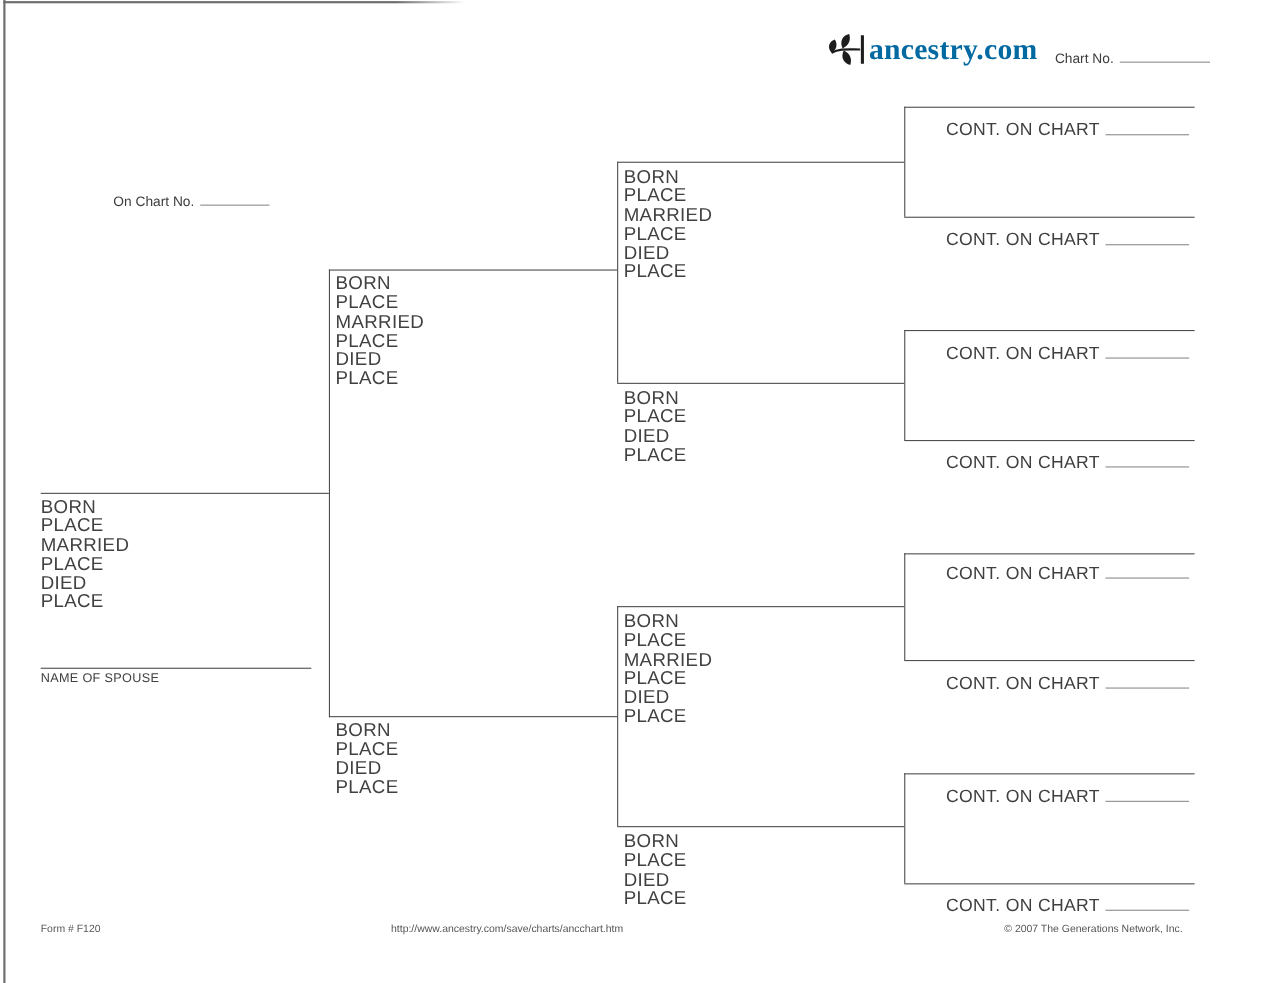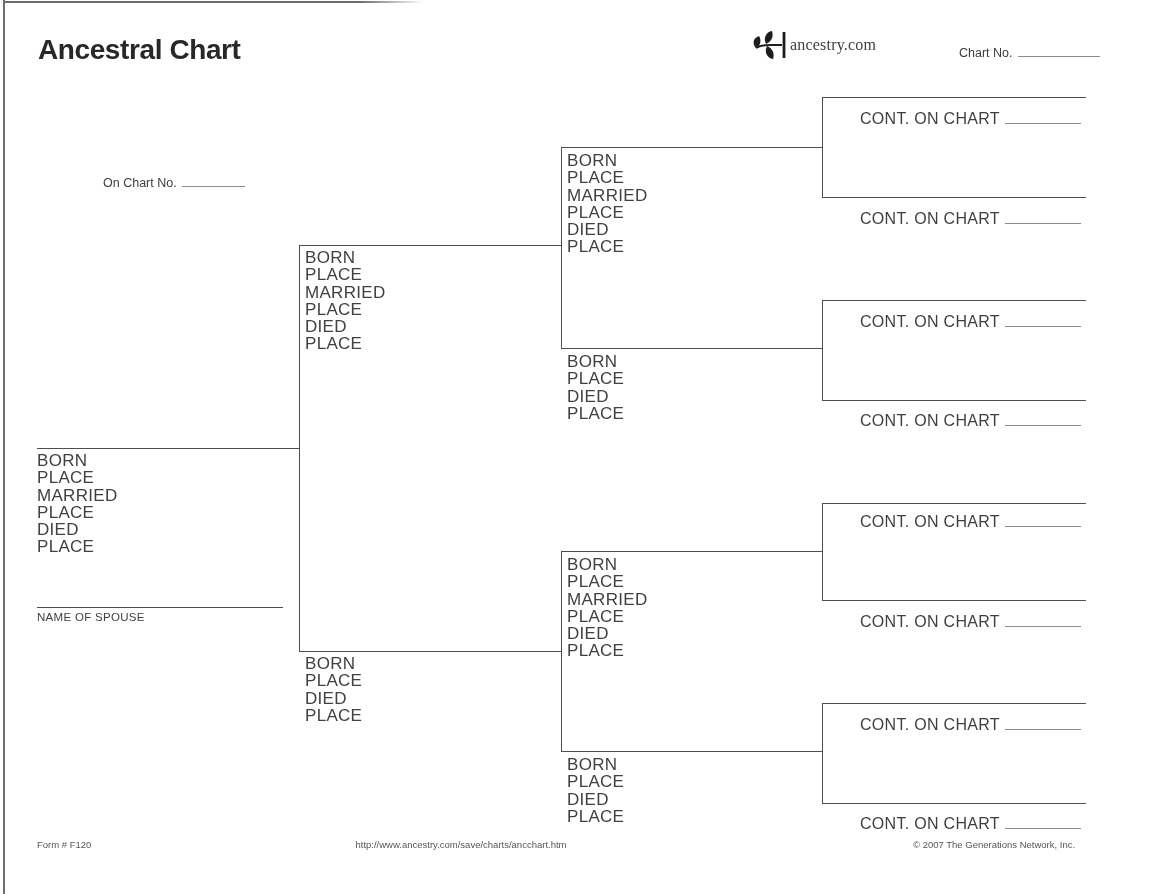--- a/index.html
+++ b/index.html
@@ -8,21 +8,21 @@
     font-family:"Liberation Sans", sans-serif;color:#3f3f3f;
   }
   .edge-left{position:absolute;left:3px;top:0;width:1.6px;height:894px;background:#6e6e6e;}
   .edge-top{position:absolute;left:3px;top:1px;height:1.6px;width:420px;
     background:linear-gradient(to right,#6e6e6e 85%,rgba(110,110,110,0));}
   .title{
     position:absolute;left:38px;top:34px;font-size:28px;font-weight:700;color:#282828;
     letter-spacing:-0.4px;
   }
   .logo{position:absolute;left:751px;top:29px;display:flex;align-items:center;}
-  .logo-text{font-family:"Liberation Serif", serif;font-size:16px;font-weight:400;color:#404040;margin-left:3px;letter-spacing:0.2px;}
+  .logo-text{font-family:"Liberation Serif", serif;font-size:27px;font-weight:700;color:#0369a1;margin-left:3px;letter-spacing:0.2px;}
   .chart-no{position:absolute;left:959px;top:44px;font-size:12.5px;color:#3d3d3d;}
   .note{position:absolute;left:40px;top:121px;font-size:12.5px;line-height:17.5px;color:#3d3d3d;}
   .note-3{position:absolute;left:103px;top:174px;font-size:12.5px;color:#3d3d3d;}
   .blank{display:inline-block;border-bottom:1.3px solid #8c8c8c;height:12px;margin-left:5px;vertical-align:baseline;}
   .hl{position:absolute;height:1.4px;background:#4e4e4e;}
   .vl{position:absolute;width:1.4px;background:#4e4e4e;}
   .stack{position:absolute;font-size:17px;line-height:17.3px;color:#414141;letter-spacing:0.3px;}
   .spouse-label{position:absolute;left:37px;top:611px;font-size:11.5px;color:#414141;letter-spacing:0.3px;}
   .cont{position:absolute;left:860px;width:268px;text-align:left;font-size:16px;color:#3f3f3f;letter-spacing:0.3px;}
   .cont .blank{width:76px;}
@@ -30,21 +30,20 @@
   .footer-url{left:0;width:922px;text-align:center;}
 </style>
 </head>
 <body>
 
 <div class="page">
 
   <div class="edge-left"></div>
   <div class="edge-top"></div>
 
-  <div class="title">Ancestral Chart</div>
 
   <div class="logo">
     <svg width="36" height="32" viewBox="0 0 36 32">
       <path d="M33 3 L33 29" stroke="#1d1d1d" stroke-width="2.8" fill="none"></path>
       <path d="M31 16 C 20 16 12 15 5 19" stroke="#1d1d1d" stroke-width="2" fill="none"></path>
       <path d="M5 19 C 1 15 2 9 8 7 C 11 12 9 17 5 19 Z" fill="#1d1d1d"></path>
       <path d="M15 15 C 12 9 15 3 21 2 C 23 8 20 13 15 15 Z" fill="#1d1d1d"></path>
       <path d="M16 17 C 13 23 16 29 22 30 C 24 24 21 19 16 17 Z" fill="#1d1d1d"></path>
     </svg>
     <span class="logo-text">ancestry.com</span>

